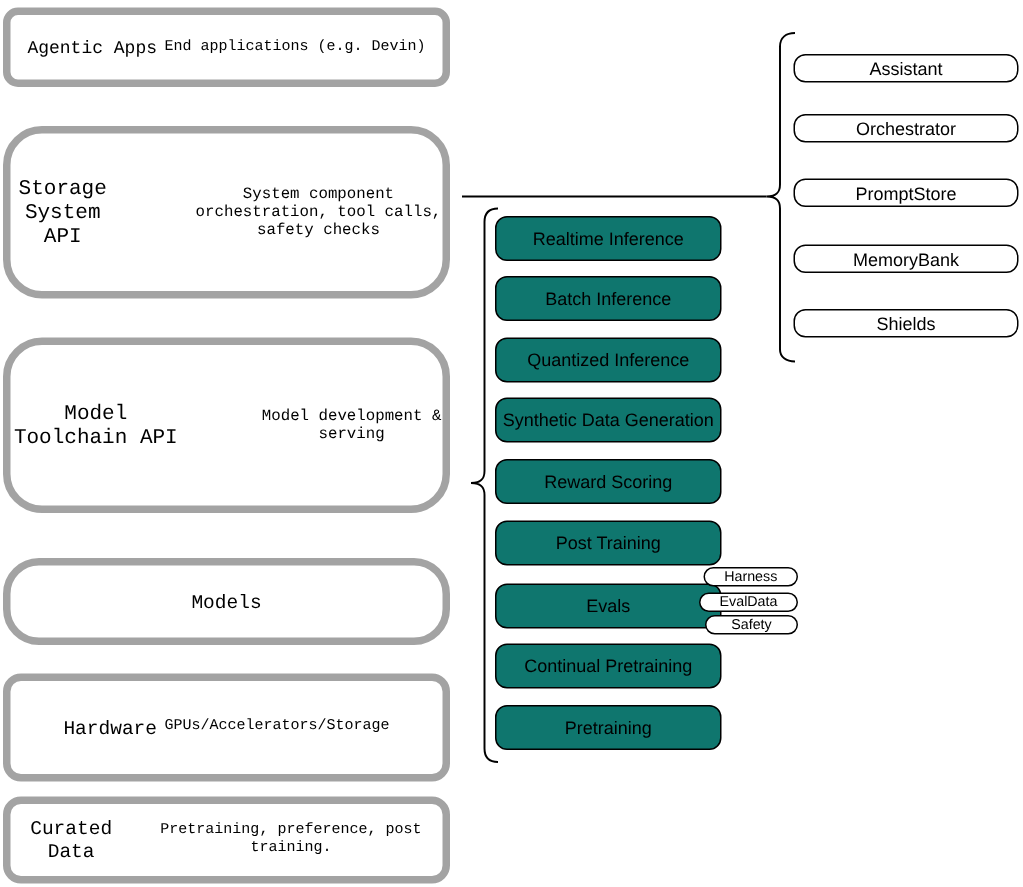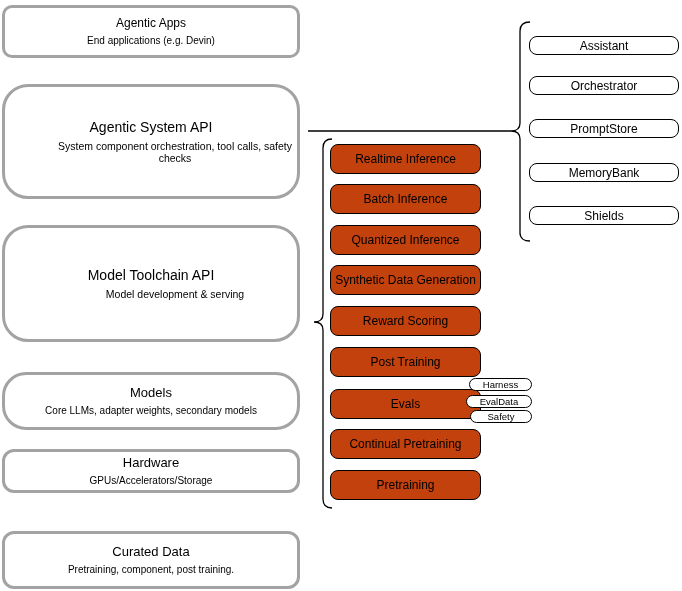--- a/index.html
+++ b/index.html
@@ -5,34 +5,34 @@
   html,body{margin:0;padding:0;background:#fff;}
   *{box-sizing:border-box;}
   .canvas{
     position:relative;width:682px;height:591px;background:#ffffff;
     font-family:"Liberation Sans",sans-serif;color:#000;overflow:hidden;
   }
   .links{position:absolute;left:0;top:0;z-index:0;}
 
   
   .lbox{
-    position:absolute;left:2px;width:298px;border:3px solid #a3a3a3;background:#fff;
-    display:flex;flex-direction:column;align-items:center;justify-content:center;
-    gap:5px;text-align:center;z-index:1;
+    position:absolute;left:2px;width:298px;border:5px solid #a3a3a3;background:#fff;
+    display:flex;flex-direction:row;align-items:center;justify-content:center;
+    gap:5px;text-align:center;z-index:1;font-family:Liberation Mono, monospace;
   }
   .lbox .title{font-size:13px;line-height:15px;}
   .lbox .title.big{font-size:14px;line-height:16px;}
   .lbox .title.small{font-size:12px;line-height:14px;}
   .lbox .sub{font-size:10px;line-height:12px;}
   .lbox .sub.big{font-size:10.5px;line-height:12px;margin-left:48px;}
 
   
   .mbox{
     position:absolute;left:330px;width:151px;height:30px;border:1px solid #000;
-    border-radius:8px;background:#c2410c;display:flex;align-items:center;justify-content:center;
+    border-radius:8px;background:#0f766e;display:flex;align-items:center;justify-content:center;
     font-size:12px;white-space:nowrap;z-index:1;
   }
 
   
   .rbox{
     position:absolute;left:529px;width:150px;height:19px;border:1px solid #000;
     border-radius:8px;background:#fff;display:flex;align-items:center;justify-content:center;
     font-size:12px;white-space:nowrap;z-index:1;
   }
 
@@ -52,38 +52,37 @@
     <path d="M 308 131 L 511 131" stroke="#000" stroke-width="1.4"></path>
     <path d="M 332 139 C 326 139 323 142 323 148 L 323 314 C 323 319 321 322 314 322 C 321 322 323 325 323 330 L 323 499 C 323 505 326 508 332 508" stroke="#000" stroke-width="1.3"></path>
     <path d="M 530 22 C 524 22 520 25 520 31 L 520 123 C 520 128 518 131 511 131 C 518 131 520 134 520 139 L 520 233 C 520 238 524 241 530 241" stroke="#000" stroke-width="1.3"></path>
   </svg>
 
   <div class="lbox" style="top:5px;height:53px;border-radius:10px">
     <div class="title small">Agentic Apps</div>
     <div class="sub">End applications (e.g. Devin)</div>
   </div>
   <div class="lbox" style="top:84px;height:115px;border-radius:26px">
-    <div class="title big">Agentic System API</div>
+    <div class="title big">Storage System API</div>
     <div class="sub big">System component orchestration, tool calls, safety checks</div>
   </div>
   <div class="lbox" style="top:225px;height:117px;border-radius:26px">
     <div class="title big">Model Toolchain API</div>
     <div class="sub big">Model development &amp; serving</div>
   </div>
   <div class="lbox" style="top:372px;height:58px;border-radius:24px">
     <div class="title">Models</div>
-    <div class="sub">Core LLMs, adapter weights, secondary models</div>
   </div>
-  <div class="lbox" style="top:449px;height:44px;border-radius:12px">
+  <div class="lbox" style="top:449px;height:72px;border-radius:12px">
     <div class="title">Hardware</div>
     <div class="sub">GPUs/Accelerators/Storage</div>
   </div>
   <div class="lbox" style="top:531px;height:58px;border-radius:12px">
     <div class="title">Curated Data</div>
-    <div class="sub">Pretraining, component, post training.</div>
+    <div class="sub">Pretraining, preference, post training.</div>
   </div>
 
   <div class="mbox" style="top:144px">
       <span>Realtime Inference</span>
     </div>
   <div class="mbox" style="top:184px">
       <span>Batch Inference</span>
     </div>
   <div class="mbox" style="top:225px">
       <span>Quantized Inference</span>

